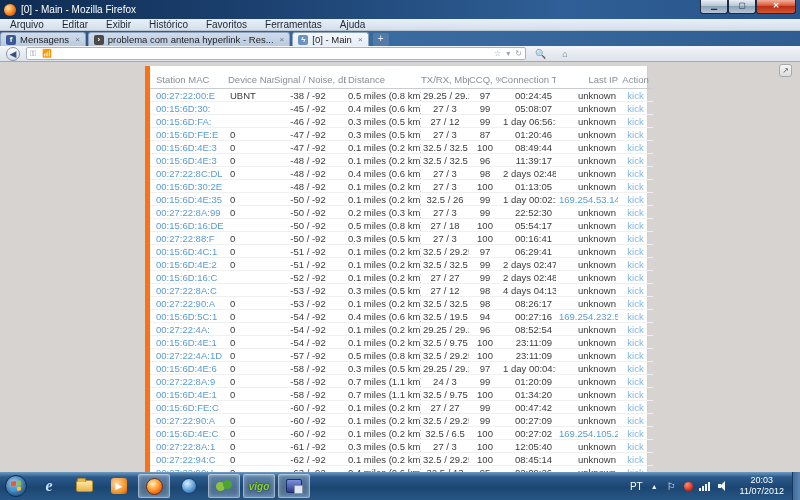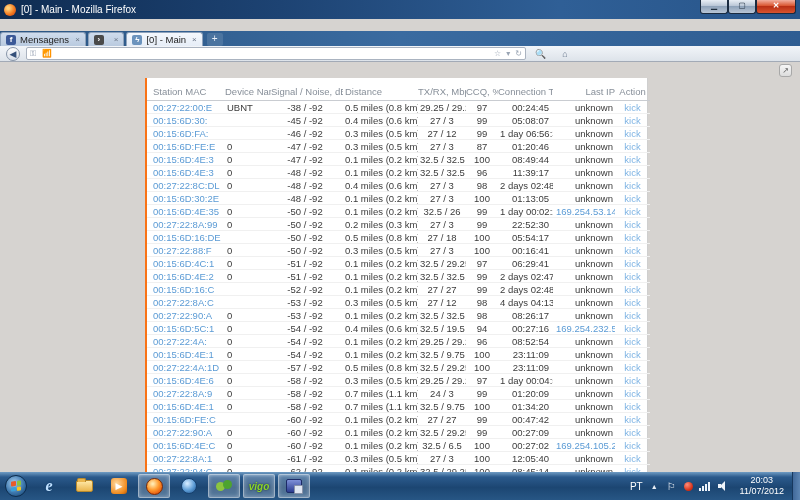--- a/index.html
+++ b/index.html
@@ -61,22 +61,22 @@
     font-size:9px; color:#9aa1ab; }
   #searchbox .glogo { width:9px; height:9px; margin-right:3px;
     background:conic-gradient(#4285f4 0 25%, #34a853 0 50%, #fbbc05 0 75%, #ea4335 0); border-radius:2px; }
   #searchbox .sarrow { font-size:6px; color:#7b8494; margin-right:4px; }
   .navbtn { width:18px; height:14px; margin-left:6px; text-align:center; font-size:9px;
     color:#50617a; line-height:14px; }
 
   
   #content { position:absolute; left:0; top:62px; width:800px; height:410px;
     background:#d6d3d0; overflow:hidden; }
-  #panel { position:absolute; left:145px; top:16px; width:503px; height:410px;
-    background:#fff; border-left:2px solid #f97316; border-right:1px solid #cfcfcf; }
+  #panel { position:absolute; left:145px; top:4px; width:503px; height:410px;
+    background:#fff; border-left:5px solid #f97316; border-right:1px solid #cfcfcf; }
   #scrollhint { position:absolute; right:8px; top:2px; width:13px; height:13px;
     background:linear-gradient(#f6f6f6,#dcdcdc); border:1px solid #a8a8a8; border-radius:3px;
     font-size:8px; color:#666; text-align:center; line-height:12px; }
 
   table { border-collapse:collapse; table-layout:fixed; width:503px; margin-top:6px; }
   th { font-size:9.5px; font-weight:normal; color:#878f99; text-align:center;
     border-bottom:1px solid #c9ccd1; padding:2px 0 3px 0; white-space:nowrap; overflow:hidden; }
   td { font-size:9.5px; color:#3b3b3b; height:13px; padding:0 2px;
     border-bottom:1px solid #f0f0f0; white-space:nowrap; overflow:hidden; }
   th.c0, td.c0 { text-align:left; padding-left:6px; }
@@ -156,29 +156,39 @@
   <div id="titlebar">
     <span class="fx-ico"></span>
     <span>[0] - Main - Mozilla Firefox</span>
     <div id="win-controls">
       <div class="wbtn">▁</div>
       <div class="wbtn">▢</div>
       <div class="wbtn close">✕</div>
     </div>
   </div>
 
+  <div id="menubar">
+      <span>Arquivo</span>
+      <span>Editar</span>
+      <span>Exibir</span>
+      <span>Histórico</span>
+      <span>Favoritos</span>
+      <span>Ferramentas</span>
+      <span>Ajuda</span>
+    </div>
 
   <div id="tabstrip">
       <div class="tab">
         <span class="ticon fb">f</span>
         <span>Mensagens</span>
         <span class="tclose">×</span>
       </div>
       <div class="tab">
         <span class="ticon fw">›</span>
+        <span>problema com antena hyperlink - Res...</span>
         <span class="tclose">×</span>
       </div>
       <div class="tab active">
         <span class="ticon rss">ϟ</span>
         <span>[0] - Main</span>
         <span class="tclose">×</span>
       </div>
       <div id="newtab">+</div>
     </div>
 

